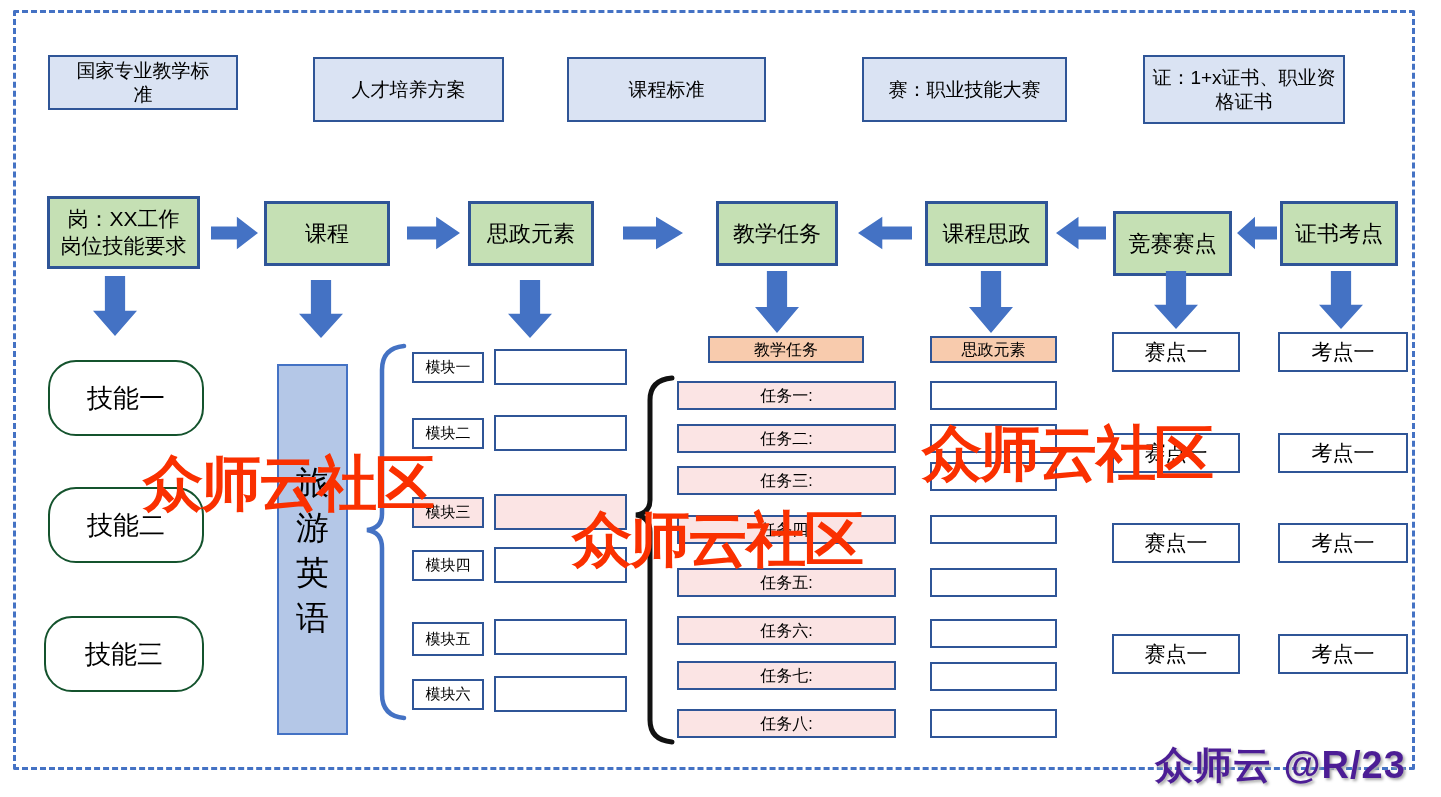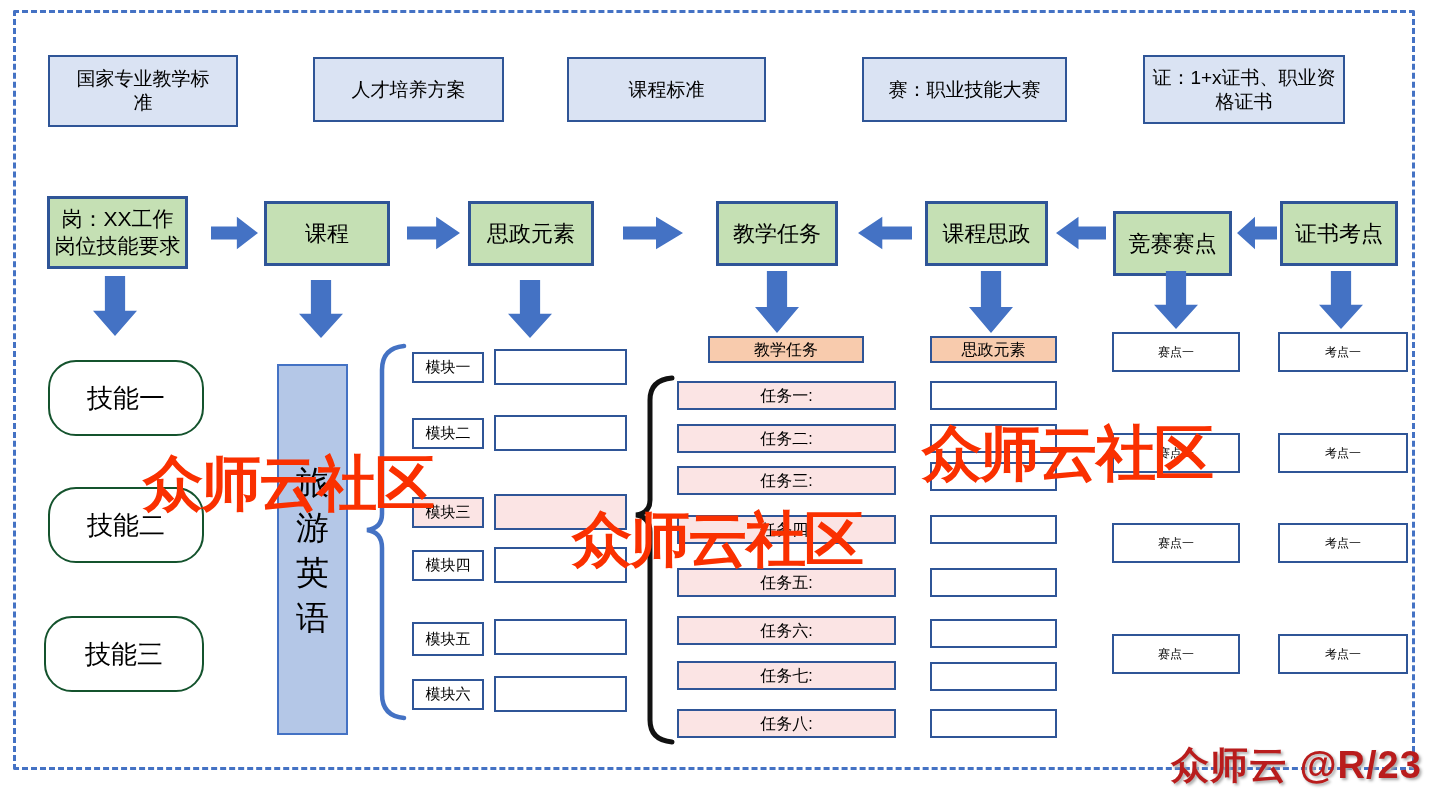--- a/index.html
+++ b/index.html
@@ -15,49 +15,49 @@
   .frame{border:3px dashed #4472c4;border-radius:2px;}
   .top-box{background:#dae3f3;border:2px solid #2f5597;font-size:19px;}
   .green-box{background:#c5e0b4;border:3px solid #2f5597;font-size:22px;}
   .skill-box{background:#ffffff;border:2px solid #14532d;border-radius:28px;font-size:26px;}
   .course-box{background:#b4c7e7;border:2px solid #4472c4;font-size:33px;line-height:45px;font-weight:400;}
   .module-label{background:#ffffff;border:2px solid #2f5597;font-size:15px;}
   .blank-box{background:#ffffff;border:2px solid #2f5597;}
   .pink{background:#fbe4e4 !important;}
   .task-box{background:#fbe4e4;border:2px solid #2f5597;font-size:16px;}
   .header-box{background:#f8cbad;border:2px solid #2f5597;font-size:16px;}
-  .point-box{background:#ffffff;border:2px solid #2f5597;font-size:12px;}
+  .point-box{background:#ffffff;border:2px solid #2f5597;font-size:21px;}
   .arrow{position:absolute;background:#4472c4;}
   .arrow-right{clip-path:polygon(0 31%,55% 31%,55% 2%,100% 50%,55% 98%,55% 69%,0 69%);}
   .arrow-left{clip-path:polygon(100% 31%,45% 31%,45% 2%,0 50%,45% 98%,45% 69%,100% 69%);}
   .arrow-down{clip-path:polygon(27% 0,73% 0,73% 58%,100% 58%,50% 100%,0 58%,27% 58%);}
   .wm-red{
     position:absolute;color:#fa3000;font-weight:bold;font-size:60px;letter-spacing:-2px;
     z-index:60;white-space:nowrap;
   }
   .wm-credit{
-    position:absolute;color:#b91c1c;font-weight:bold;font-size:38px;z-index:60;white-space:nowrap;
-    text-shadow:2px 2px 3px #a9a9a9;letter-spacing:1px;margin-left:16px;
+    position:absolute;color:#4c1d95;font-weight:bold;font-size:38px;z-index:60;white-space:nowrap;
+    text-shadow:2px 2px 3px #a9a9a9;letter-spacing:1px;
   }
   svg{position:absolute;overflow:visible;}
 </style>
 </head>
 <body>
 
 <div class="abs frame" style="left:13px;top:10px;width:1402px;height:760px;"></div>
 
-<div class="box top-box" style="left:48px;top:55px;width:190px;height:72px;">国家专业教学标
+<div class="box top-box" style="left:48px;top:55px;width:190px;height:55px;">国家专业教学标
 准</div>
 <div class="box top-box" style="left:313px;top:57px;width:191px;height:65px;">人才培养方案</div>
 <div class="box top-box" style="left:567px;top:57px;width:199px;height:65px;">课程标准</div>
 <div class="box top-box" style="left:862px;top:57px;width:205px;height:65px;">赛：职业技能大赛</div>
 <div class="box top-box" style="left:1143px;top:55px;width:202px;height:69px;">证：1+x证书、职业资
 格证书</div>
 
-<div class="box green-box" style="left:47px;top:196px;width:141px;height:73px;font-size:21px;">岗：XX工作
+<div class="box green-box" style="left:47px;top:196px;width:153px;height:73px;font-size:21px;">岗：XX工作
 岗位技能要求</div>
 <div class="box green-box" style="left:264px;top:201px;width:126px;height:65px;">课程</div>
 <div class="box green-box" style="left:468px;top:201px;width:126px;height:65px;">思政元素</div>
 <div class="box green-box" style="left:716px;top:201px;width:122px;height:65px;">教学任务</div>
 <div class="box green-box" style="left:925px;top:201px;width:123px;height:65px;">课程思政</div>
 <div class="box green-box" style="left:1113px;top:201px;width:119px;height:65px;margin-top:10px;">竞赛赛点</div>
 <div class="box green-box" style="left:1280px;top:201px;width:118px;height:65px;">证书考点</div>
 
 <div class="arrow arrow-right" style="left:211px;top:216px;width:47px;height:34px;"></div>
 <div class="arrow arrow-right" style="left:407px;top:216px;width:53px;height:34px;"></div>

